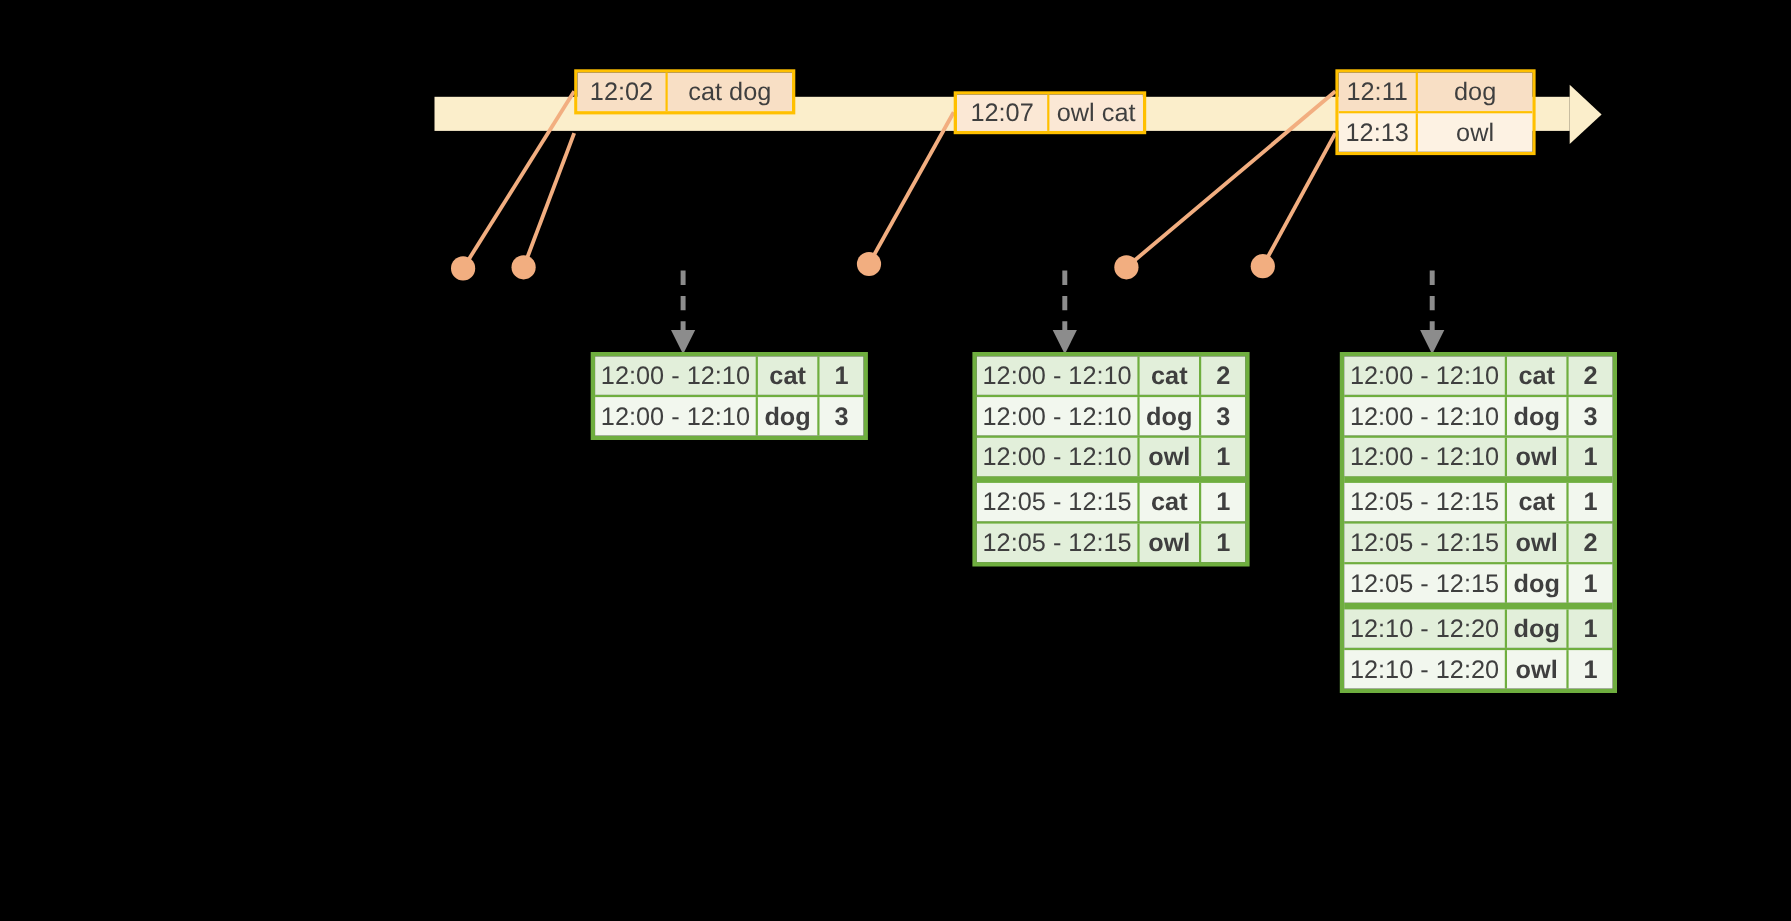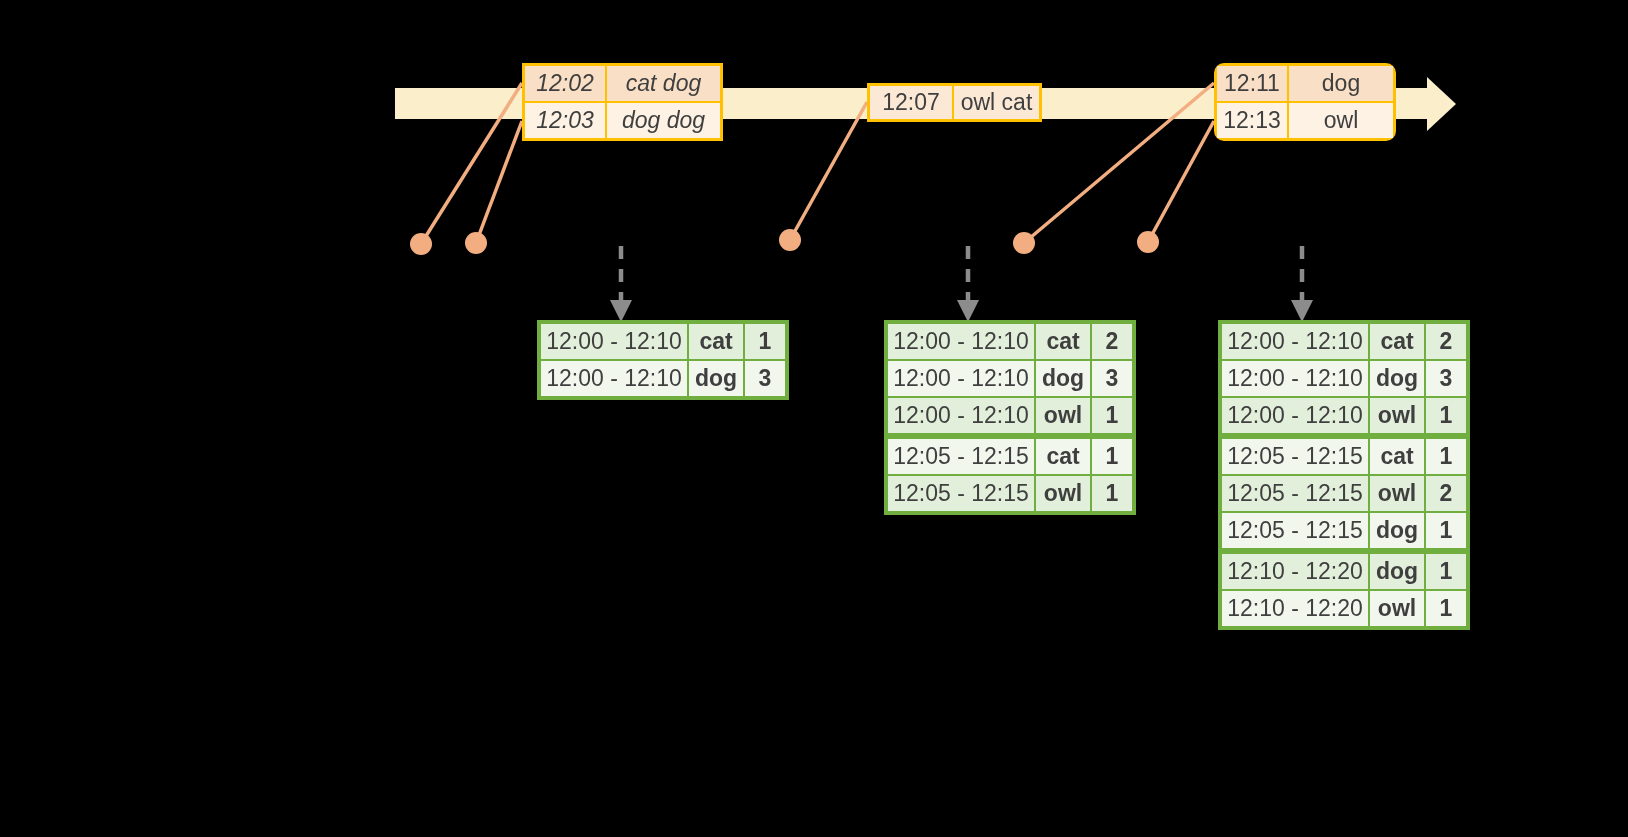--- a/index.html
+++ b/index.html
@@ -23,24 +23,24 @@
   
   .timeline-band{position:absolute;left:395px;top:88px;width:1032px;height:31px;background:var(--timeline-band);}
   .timeline-arrowhead{position:absolute;left:1427px;top:77px;width:0;height:0;
     border-top:27px solid transparent;border-bottom:27px solid transparent;
     border-left:29px solid var(--timeline-band);}
 
   
   .event-table{position:absolute;border:3px solid var(--event-border);box-sizing:border-box;}
   .ev1{left:522px;top:63px;width:201px;}
   .ev2{left:867px;top:83px;width:175px;}
-  .ev3{left:1214px;top:63px;width:182px;border-radius:10px;}
+  .ev3{left:1214px;top:63px;width:182px;}
   .ev-row{display:grid;height:35px;}
   .ev2 .ev-row{height:33px;}
-  .ev1 .ev-row{grid-template-columns:82px 1fr;font-style:italic;}
+  .ev1 .ev-row{grid-template-columns:82px 1fr;}
   .ev2 .ev-row{grid-template-columns:84px 1fr;}
   .ev3 .ev-row{grid-template-columns:72px 1fr;}
   .ev-row-sep{border-top:2px solid var(--event-border);}
   .ev-cell{display:flex;align-items:center;justify-content:center;font-size:23px;color:var(--text);}
   .ev-time{border-right:2px solid var(--event-border);}
   .shade-dark{background:var(--event-row-dark);}
   .shade-light{background:var(--event-row-light);}
   .shade-mid{background:var(--event-row-mid);}
 
   
@@ -90,24 +90,20 @@
     <polygon class="trigger-head" points="957,300 979,300 968,322"></polygon>
     <line class="trigger" x1="1302" y1="246" x2="1302" y2="302"></line>
     <polygon class="trigger-head" points="1291,300 1313,300 1302,322"></polygon>
   </svg>
 
   <div class="event-table ev1">
       <div class="ev-row shade-dark">
         <div class="ev-cell ev-time">12:02</div>
         <div class="ev-cell ev-words">cat dog</div>
       </div>
-      <div class="ev-row shade-light ev-row-sep">
-        <div class="ev-cell ev-time">12:03</div>
-        <div class="ev-cell ev-words">dog dog</div>
-      </div>
     </div>
   <div class="event-table ev2">
       <div class="ev-row shade-mid">
         <div class="ev-cell ev-time">12:07</div>
         <div class="ev-cell ev-words">owl cat</div>
       </div>
     </div>
   <div class="event-table ev3">
       <div class="ev-row shade-dark">
         <div class="ev-cell ev-time">12:11</div>

